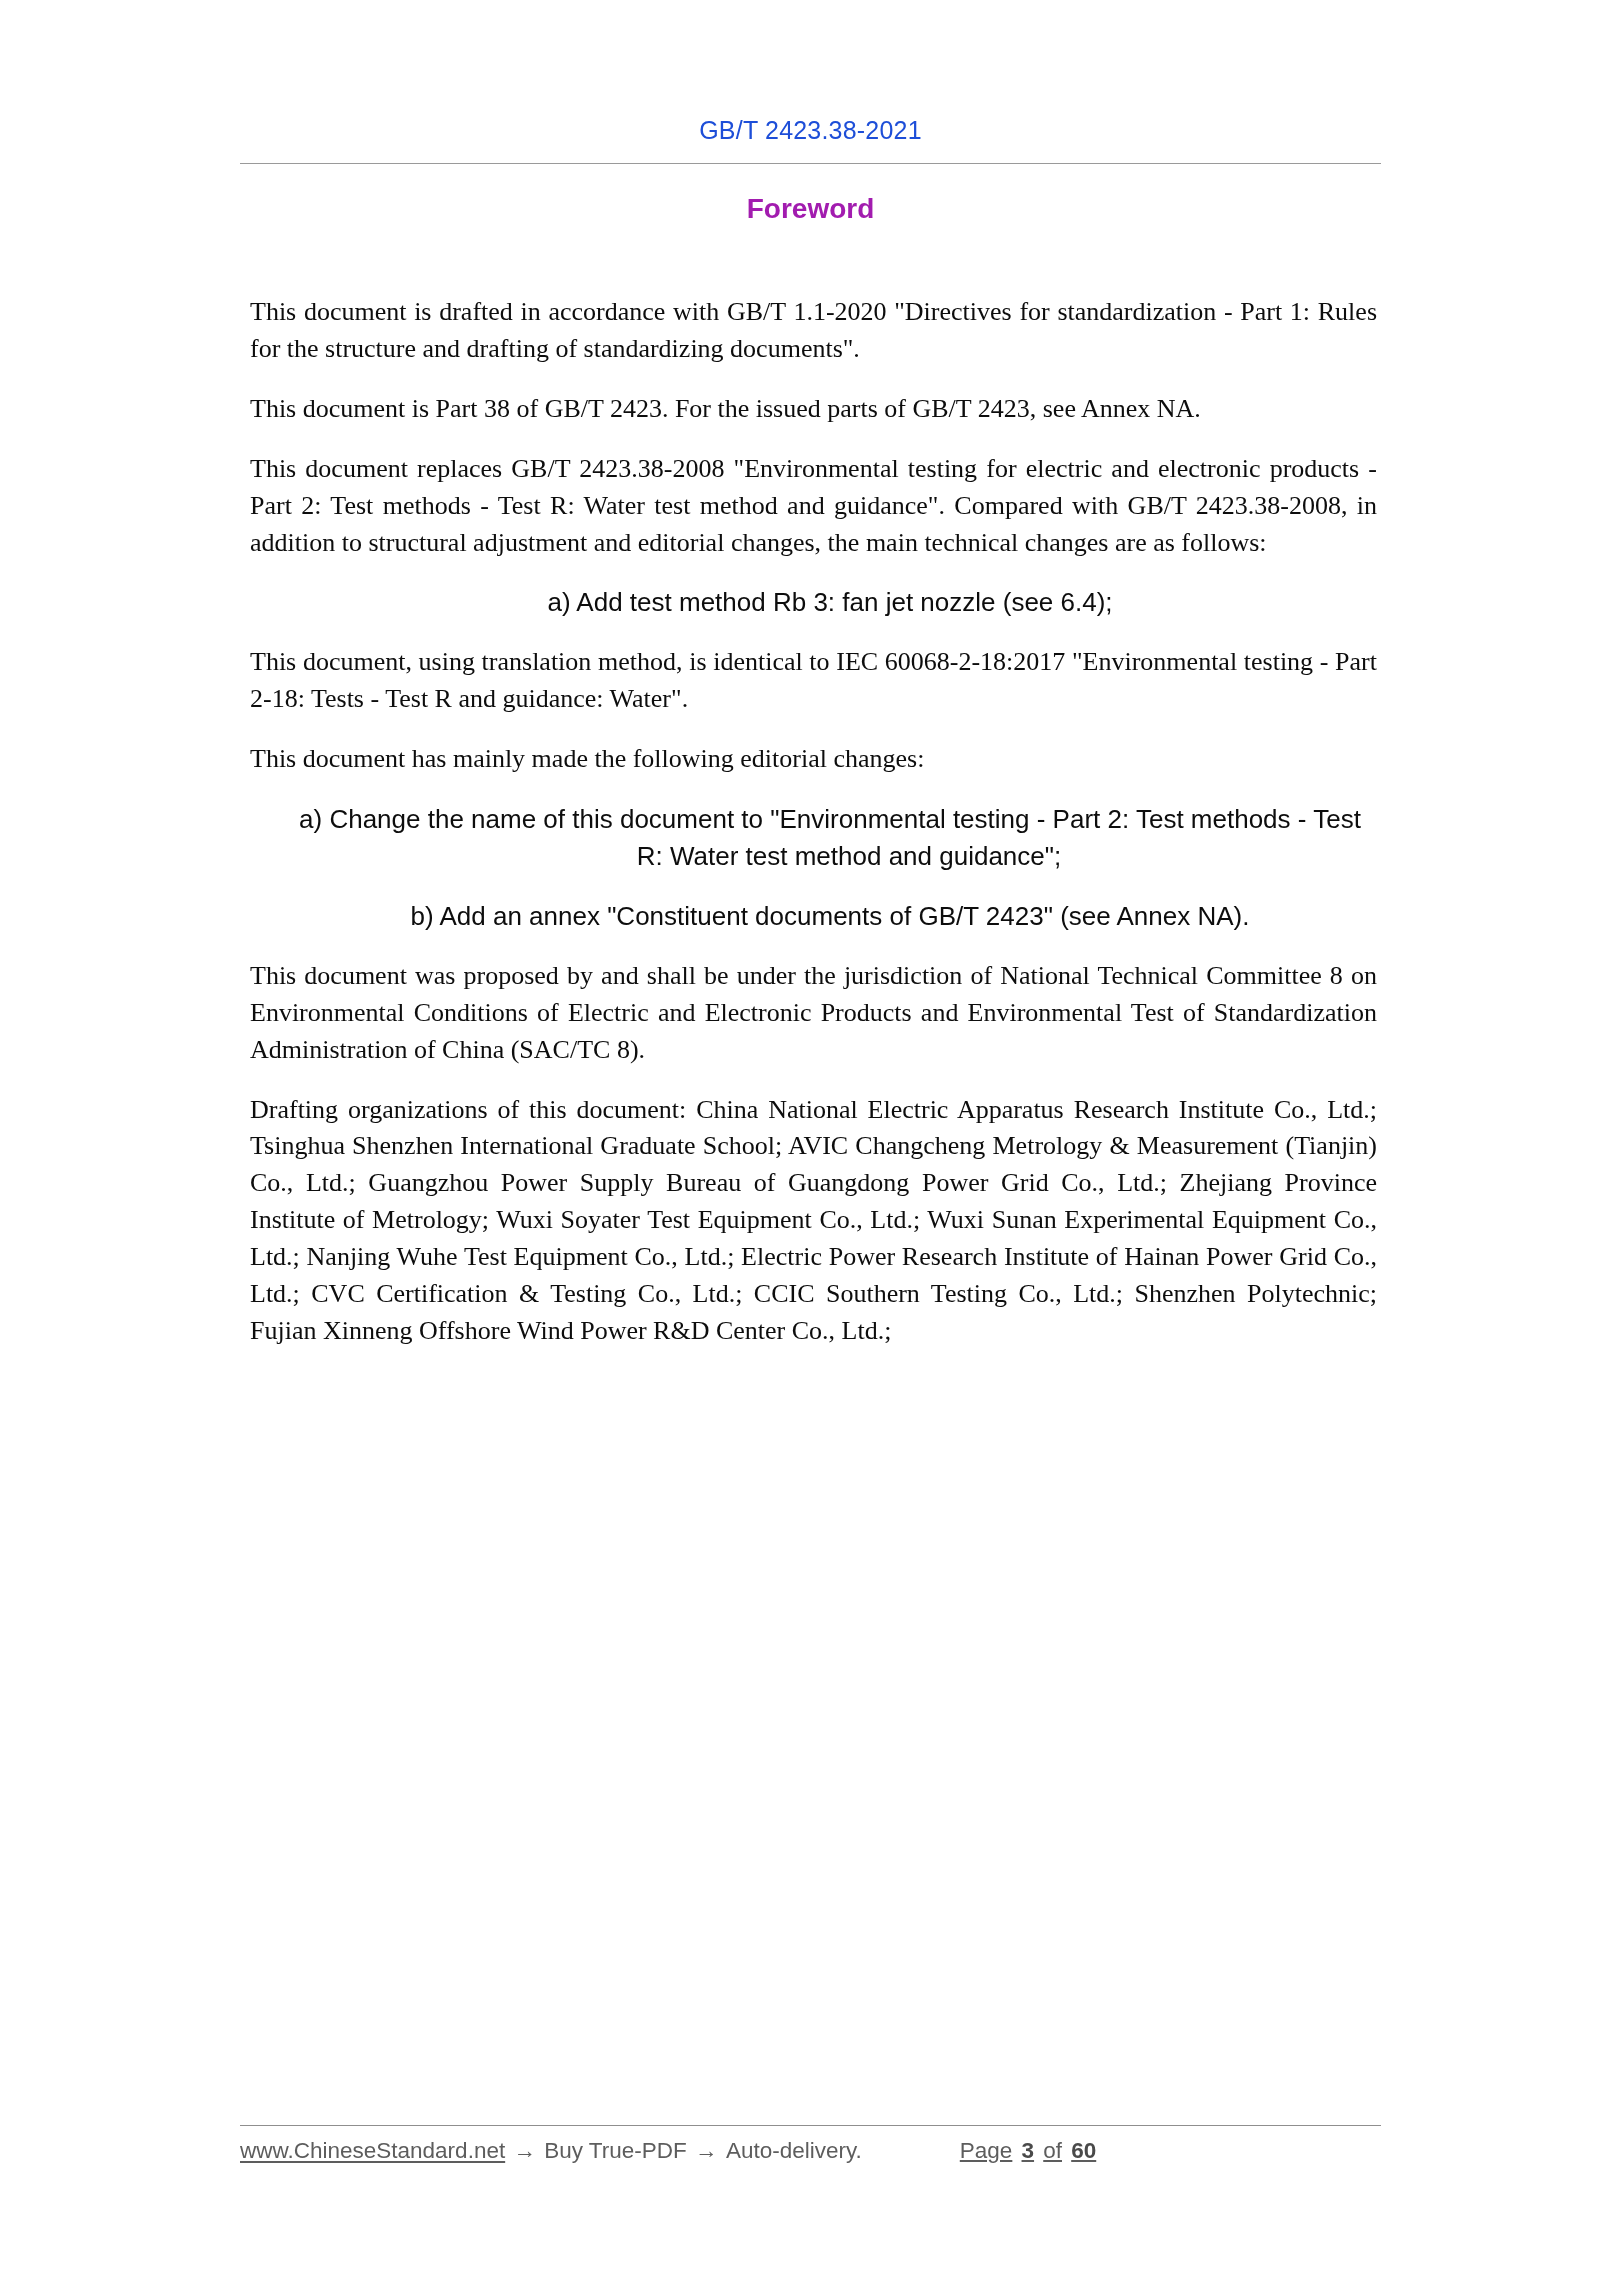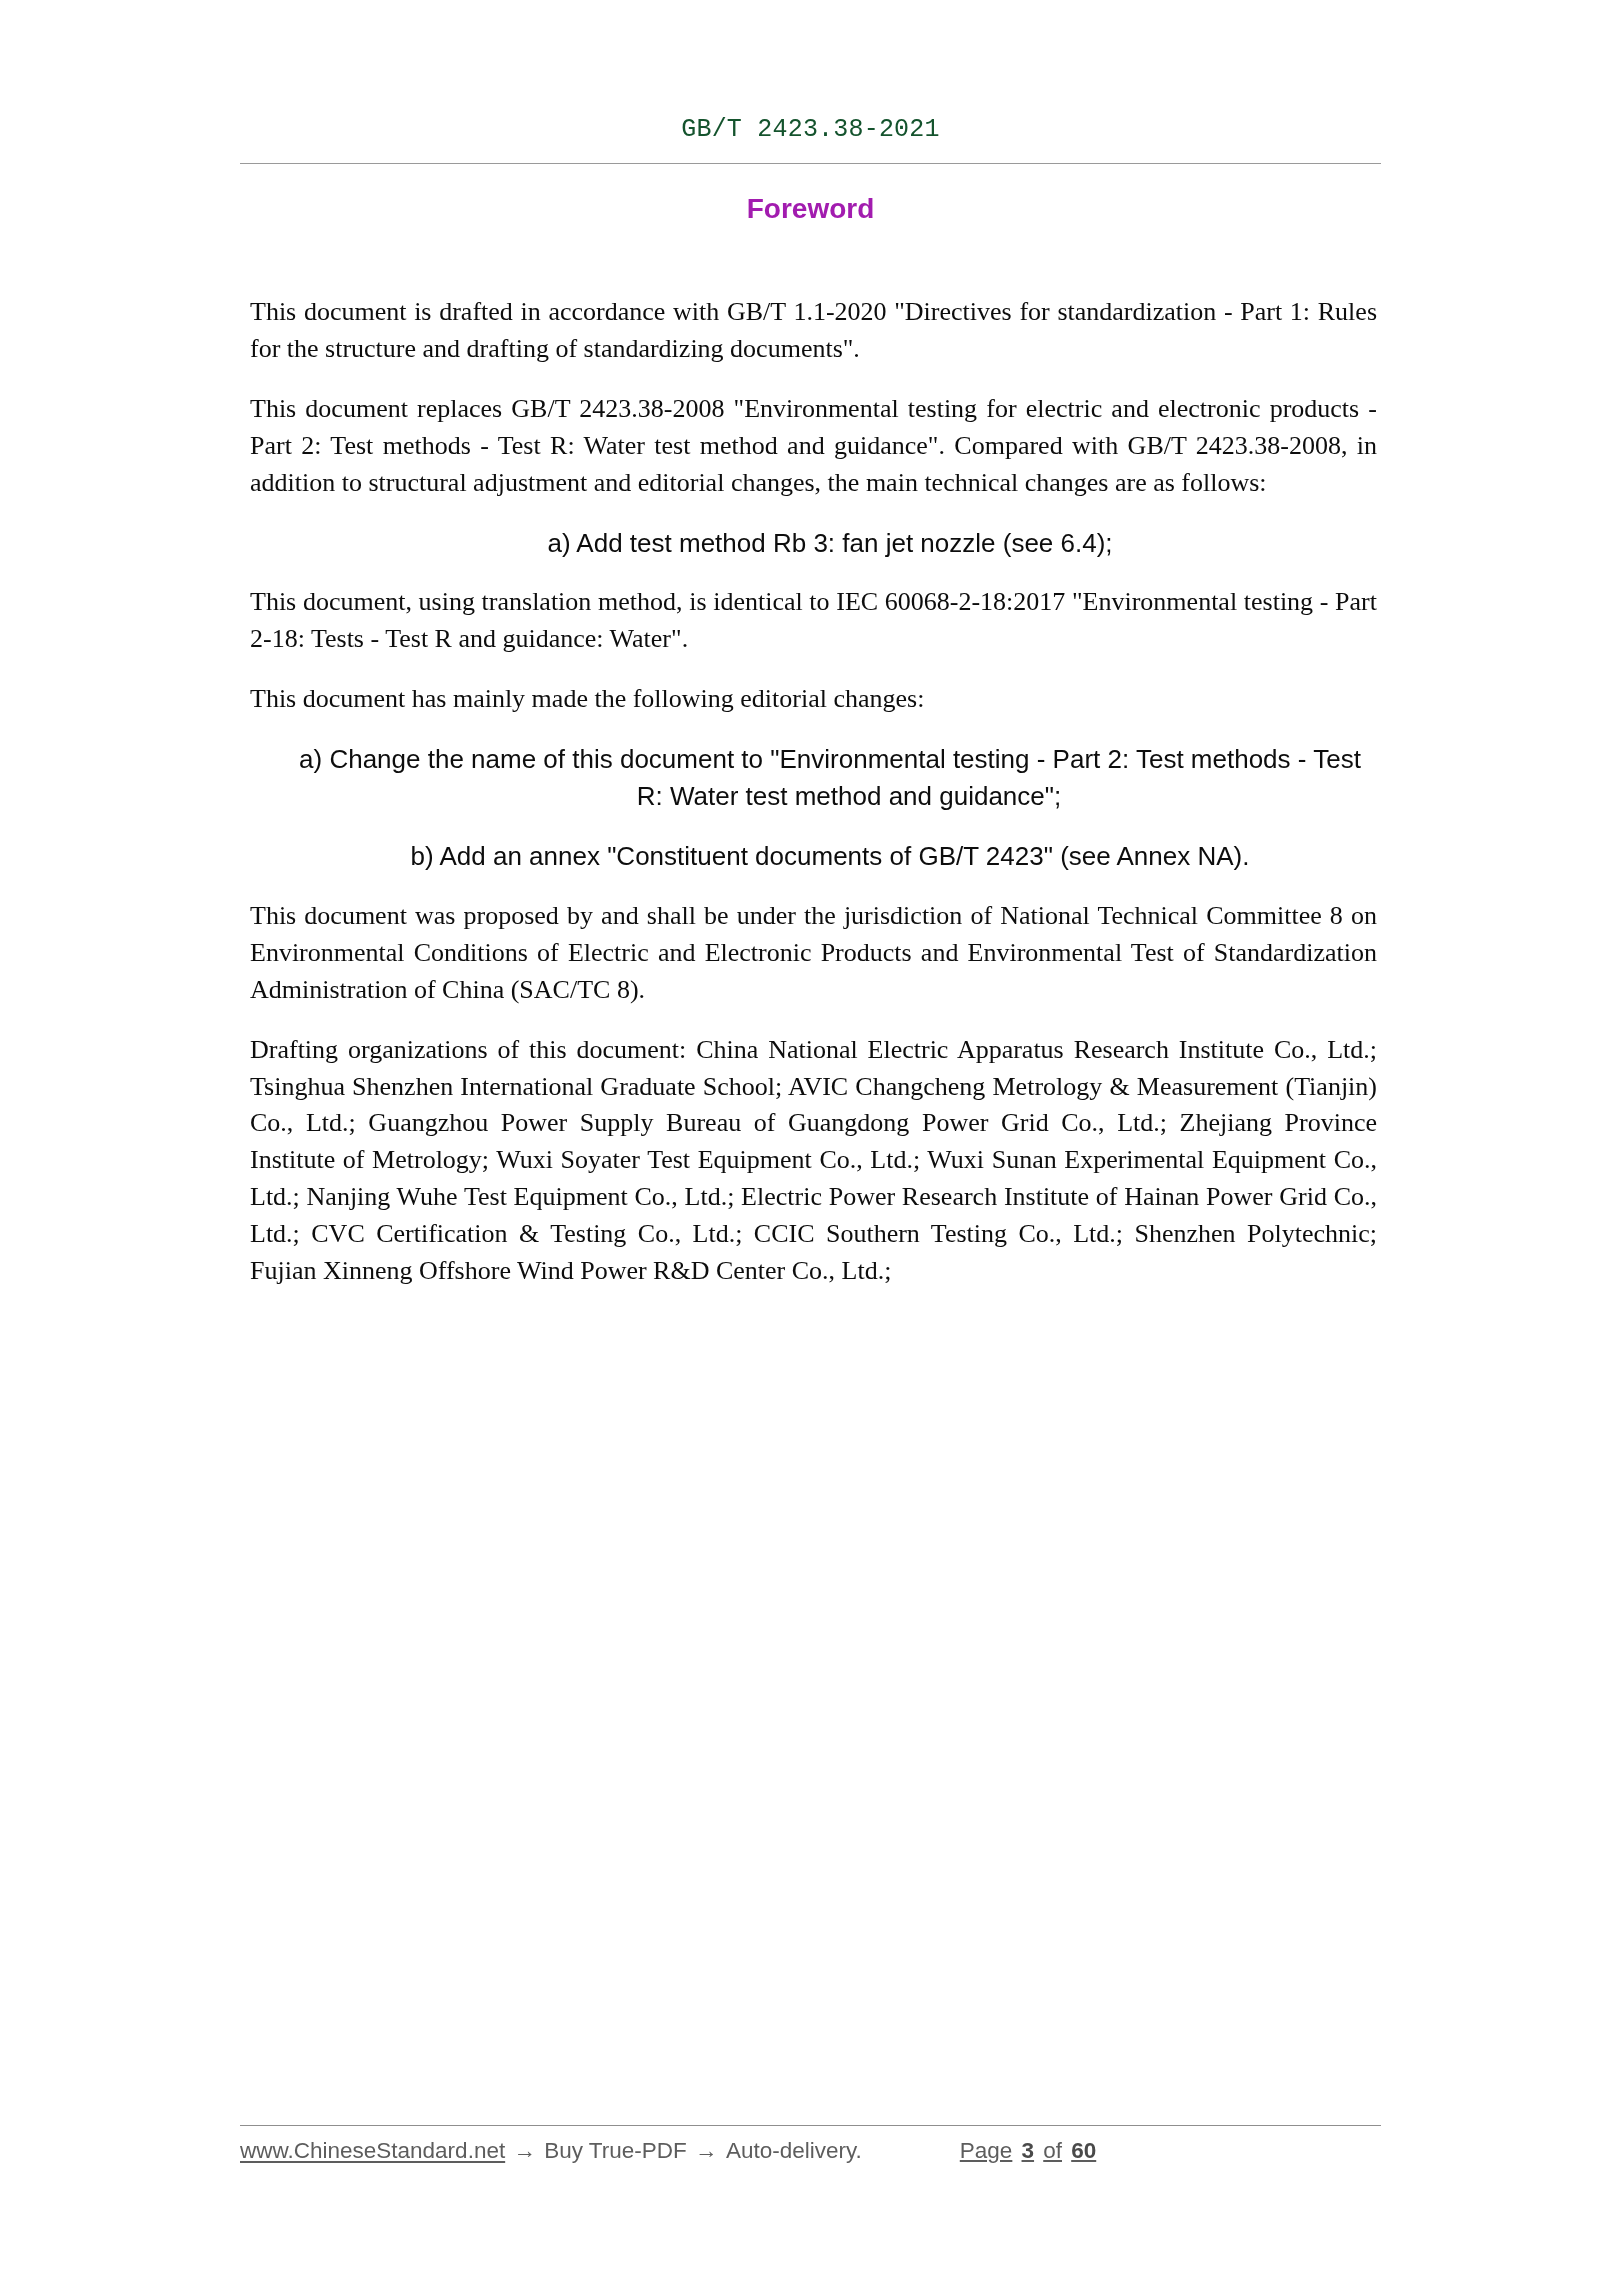--- a/index.html
+++ b/index.html
@@ -19,24 +19,23 @@
   
   .header {
     position: absolute;
     left: 240px;
     top: 115px;
     width: 1141px;
   }
   .header-title {
     text-align: center;
     font-size: 25px;
-    color: #14532d;
+    color: #1d4ed8;
     letter-spacing: 0.2px;
     line-height: 1.2;
-    font-family: Liberation Mono, monospace;
   }
   .header-rule {
     margin-top: 18.3px;
     border-top: 1.7px solid #9a9a9a;
     width: 100%;
     height: 0;
   }
 
   
   .doc-title {
@@ -136,20 +135,21 @@
 
   <div class="header">
     <div class="header-title">GB/T 2423.38-2021</div>
     <div class="header-rule"></div>
   </div>
 
   <div class="doc-title">Foreword</div>
 
   <div class="content">
       <p class="para">This document is drafted in accordance with GB/T 1.1-2020 "Directives for standardization - Part 1: Rules for the structure and drafting of standardizing documents".</p>
+      <p class="para">This document is Part 38 of GB/T 2423. For the issued parts of GB/T 2423, see Annex NA.</p>
       <p class="para">This document replaces GB/T 2423.38-2008 "Environmental testing for electric and electronic products - Part 2: Test methods - Test R: Water test method and guidance". Compared with GB/T 2423.38-2008, in addition to structural adjustment and editorial changes, the main technical changes are as follows:</p>
       <p class="list-item">a) Add test method Rb 3: fan jet nozzle (see 6.4);</p>
       <p class="para">This document, using translation method, is identical to IEC 60068-2-18:2017 "Environmental testing - Part 2-18: Tests - Test R and guidance: Water".</p>
       <p class="para">This document has mainly made the following editorial changes:</p>
       <p class="list-item">a) Change the name of this document to "Environmental testing - Part 2: Test methods - Test R: Water test method and guidance";</p>
       <p class="list-item">b) Add an annex "Constituent documents of GB/T 2423" (see Annex NA).</p>
       <p class="para">This document was proposed by and shall be under the jurisdiction of National Technical Committee 8 on Environmental Conditions of Electric and Electronic Products and Environmental Test of Standardization Administration of China (SAC/TC 8).</p>
       <p class="para">Drafting organizations of this document: China National Electric Apparatus Research Institute Co., Ltd.; Tsinghua Shenzhen International Graduate School; AVIC Changcheng Metrology &amp; Measurement (Tianjin) Co., Ltd.; Guangzhou Power Supply Bureau of Guangdong Power Grid Co., Ltd.; Zhejiang Province Institute of Metrology; Wuxi Soyater Test Equipment Co., Ltd.; Wuxi Sunan Experimental Equipment Co., Ltd.; Nanjing Wuhe Test Equipment Co., Ltd.; Electric Power Research Institute of Hainan Power Grid Co., Ltd.; CVC Certification &amp; Testing Co., Ltd.; CCIC Southern Testing Co., Ltd.; Shenzhen Polytechnic; Fujian Xinneng Offshore Wind Power R&amp;D Center Co., Ltd.;</p>
     </div>
 

